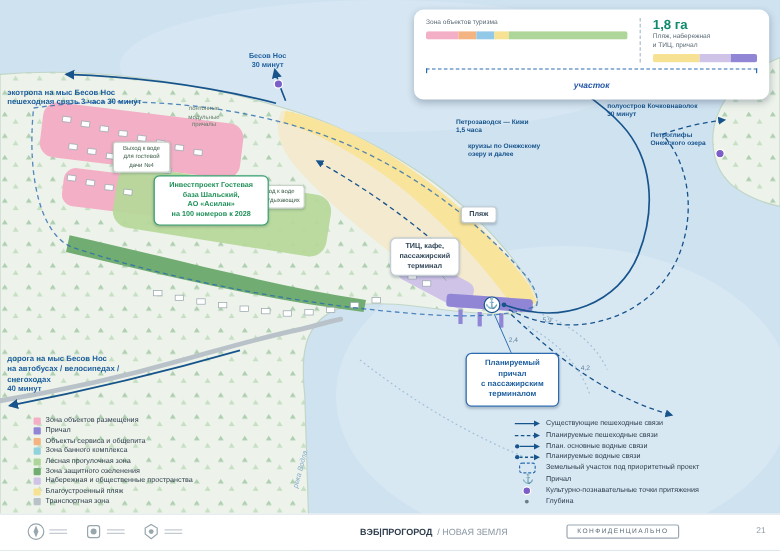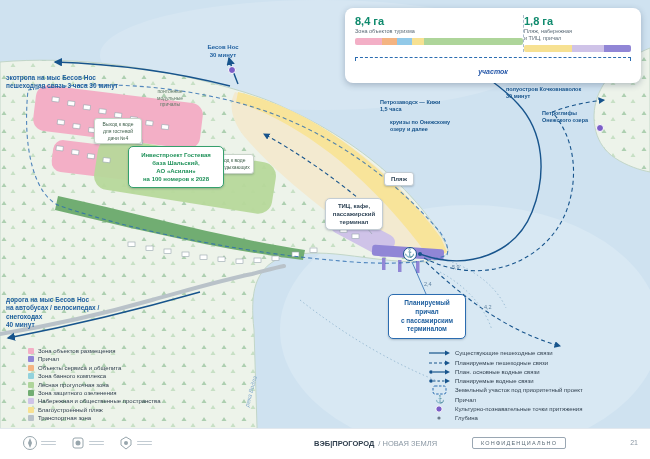--- a/index.html
+++ b/index.html
@@ -16,21 +16,21 @@
 .callout{position:absolute;background:#fff;border-radius:5px;text-align:center;white-space:pre-line;box-shadow:0 1px 2px rgba(40,60,80,.25);line-height:1.35}
 .co-invest{border:1px solid #35a06d;color:#1f9159;font-weight:bold;font-size:6px;width:96px;padding:4px 3px}
 .co-terminal{border:1px solid #c3cdd4;color:#2f4456;font-weight:600;font-size:6px;width:58px;padding:3px}
 .co-pier{border:1px solid #2b6cb0;color:#1d5e9e;font-weight:bold;font-size:6.5px;width:78px;padding:4px 3px}
 .co-small{border:1px solid #c9d4c9;color:#41614d;font-size:5px;width:48px;padding:2px;border-radius:3px}
 .co-beach{border:1px solid #c3cdd4;color:#2f4456;font-weight:600;font-size:6px;padding:2px 6px;border-radius:3px}
 .anchor-badge{position:absolute;width:14px;height:14px;border:1.3px solid #17548c;border-radius:50%;background:#fff;color:#17548c;font-size:9px;line-height:11px;text-align:center}
 .legend-card{position:absolute;left:345px;top:8px;width:296px;background:#fff;border-radius:8px;box-shadow:0 2px 6px rgba(40,60,90,.3);padding:7px 10px 5px}
 .lc-cols{display:flex}
 .lc-col1{width:168px}
-.lc-col2{flex:1;border-left:1px dashed #aabccb;}
+.lc-col2{flex:1;padding-left:10px;border-left:1px dashed #aabccb;margin-left:10px}
 .lc-val{font-size:11px;font-weight:bold;color:#0f8a6d}
 .lc-sub{font-size:5.5px;color:#5b6b77;margin-top:1px;white-space:pre-line;line-height:1.25}
 .lc-bar{display:flex;height:7px;border-radius:2px;overflow:hidden;margin-top:3px}
 .lc-bar span{height:100%}
 .lc-plot{margin-top:5px;border-top:1px dashed #2b6cb0;position:relative;padding-top:2px;text-align:center}
 .lc-plot:before,.lc-plot:after{content:"";position:absolute;top:-1px;width:1px;height:4px;background:#2b6cb0;left:0}
 .lc-plot:after{left:auto;right:0}
 .lc-plot b{color:#2456a8;font-size:7px;font-style:italic}
 .legend-zones{position:absolute;left:28px;top:348px}
 .lz-row{display:flex;align-items:center;margin-bottom:2.4px}
@@ -38,21 +38,21 @@
 .lz-row .t{font-size:6px;color:#2f3e4d}
 .legend-syms{position:absolute;left:428px;top:350px}
 .ls-row{display:flex;align-items:center;margin-bottom:2.8px;height:6.5px}
 .ls-sym{width:27px;flex:none;display:flex;align-items:center}
 .ls-row .t{font-size:6px;color:#2f3e4d}
 .ls-anchor{color:#17548c;font-size:8px;line-height:8px}
 .footer{position:absolute;left:0;top:428px;width:650px;height:31px;background:#fff;border-top:1px solid #e2e8ee}
 .logos{position:absolute;left:22px;top:6px;display:flex;gap:14px}
 .logo-g{display:flex;align-items:center;gap:3px}
 .cap i{display:block;width:15px;height:1.5px;background:#c3ccd3;margin:1.5px 0;border-radius:1px}
-.brand{position:absolute;left:314px;top:10px;font-size:7.5px;color:#2f3e4d}
+.brand{position:absolute;left:300px;top:10px;font-size:7.5px;color:#2f3e4d}
 .brand b{font-weight:bold}
 .brand span{color:#8a97a3;margin-left:4px}
 .confidential{position:absolute;left:472px;top:8px;border:1px solid #9aa7b3;border-radius:2px;padding:2px 8px;font-size:5.5px;letter-spacing:1.2px;color:#5b6b77}
 .pageno{position:absolute;right:12px;top:10px;font-size:7px;color:#8a97a3}
 </style>
 </head>
 <body>
 
 <div class="stage">
 
@@ -204,21 +204,20 @@
   <div class="callout co-beach" style="left:384px;top:172px">Пляж</div>
   <div class="callout co-pier" style="left:388px;top:294px">Планируемый
 причал
 с пассажирским
 терминалом</div>
   <div class="anchor-badge" style="left:403px;top:247px">⚓</div>
 
   <div class="legend-card">
     <div class="lc-cols">
       <div class="lc-col1">
-        <div class="lc-val">8,4 га</div>
         <div class="lc-sub">Зона объектов туризма</div>
         <div class="lc-bar">
           <span style="flex: 16 1 0%; background-color: rgb(243, 175, 198);"></span>
           <span style="flex: 9 1 0%; background-color: rgb(244, 180, 130);"></span>
           <span style="flex: 9 1 0%; background-color: rgb(146, 201, 232);"></span>
           <span style="flex: 7 1 0%; background-color: rgb(247, 225, 146);"></span>
           <span style="flex: 59 1 0%; background-color: rgb(174, 213, 154);"></span>
         </div>
       </div>
       <div class="lc-col2">

